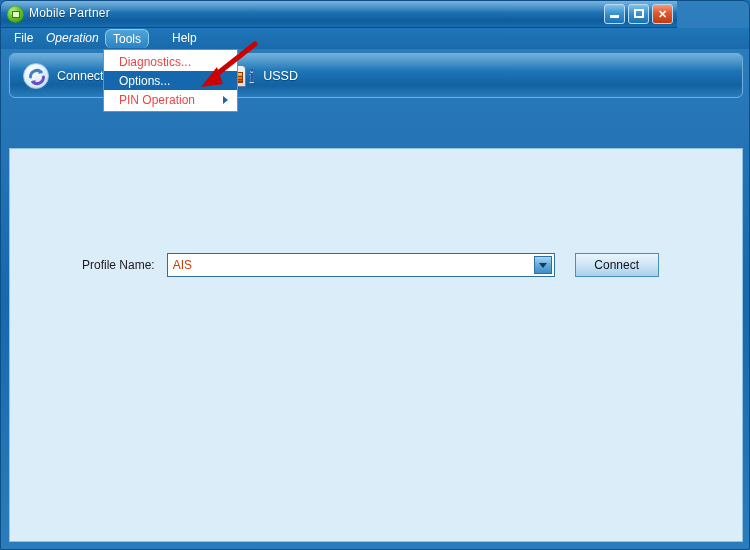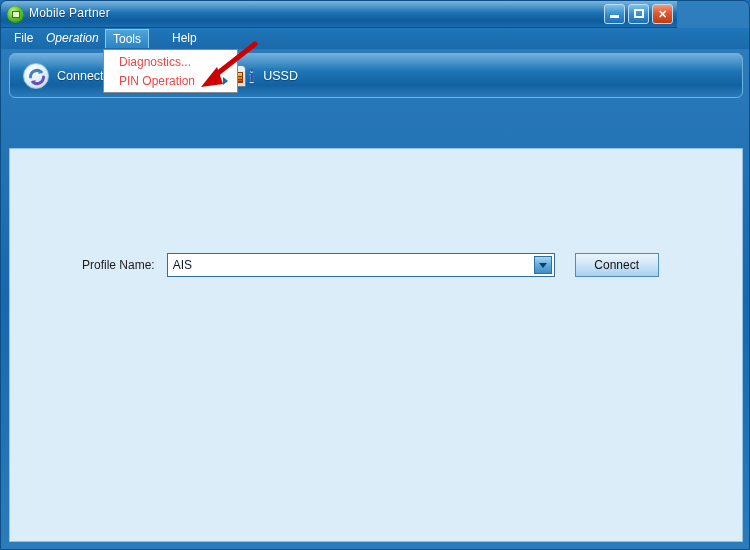--- a/index.html
+++ b/index.html
@@ -254,21 +254,21 @@
   .combo {
     position:relative;
     width:388px; height:24px;
     background:#ffffff;
     border:1px solid #2f6f9e;
     box-sizing:border-box;
     display:flex; align-items:center;
     cursor:text;
   }
   .combo-value {
-    font-size:12px; color:#0f172a; padding-left:5px;
+    font-size:12px; color:#c2410c; padding-left:5px;
   }
   .combo-arrow {
     position:absolute; right:2px; top:2px;
     width:18px; height:18px;
     background: linear-gradient(to bottom, #a7d5f0 0%, #5fa9db 55%, #3e8fc6 100%);
     border:1px solid #2f6f9e;
     box-sizing:border-box;
     display:flex; align-items:center; justify-content:center;
     cursor:pointer;
   }
@@ -412,21 +412,21 @@
         </div>
         <div class="win-btn close">
           <span class="glyph">✕</span>
         </div>
       </div>
     </div>
 
     <div class="menubar">
       <div class="menu-item" style="left:6px;">File</div>
       <div class="menu-item" style="left:38px;font-style:italic;">Operation</div>
-      <div class="menu-item active" style="left:104px;">Tools</div>
+      <div class="menu-item active" style="left:104px;border-radius:6px;">Tools</div>
       <div class="menu-item" style="left:164px;text-align:right;">Help</div>
     </div>
 
     <div class="toolbar-wrap">
       <div class="tb-items">
 
         <div class="tb-item">
           <span class="tb-icon ic-refresh">
             <svg width="22" height="22" viewBox="0 0 22 22">
               <path d="M4.5 11a6.5 6.5 0 0 1 10.6-5.1" fill="none" stroke="#3f7fc4" stroke-width="3" stroke-linecap="round"></path>
@@ -469,20 +469,21 @@
           <span class="combo-value">AIS</span>
           <span class="combo-arrow"></span>
         </span>
         <span class="btn-connect">Connect</span>
       </div>
     </div>
 
 
     <div class="dropdown">
       <div class="dd-item">Diagnostics...</div>
+      <div class="dd-item highlight">Options...</div>
       <div class="dd-item">
         <span>PIN Operation</span>
         <span class="submenu-arrow"></span>
       </div>
     </div>
 
     <svg class="annot-arrow" viewBox="0 0 72 50">
       <line x1="66" y1="3" x2="24" y2="36" stroke="#cc0000" stroke-width="5" stroke-linecap="round"></line>
       <path d="M28 26 L12 46 L34 43 Z" fill="#cc0000"></path>
     </svg>

